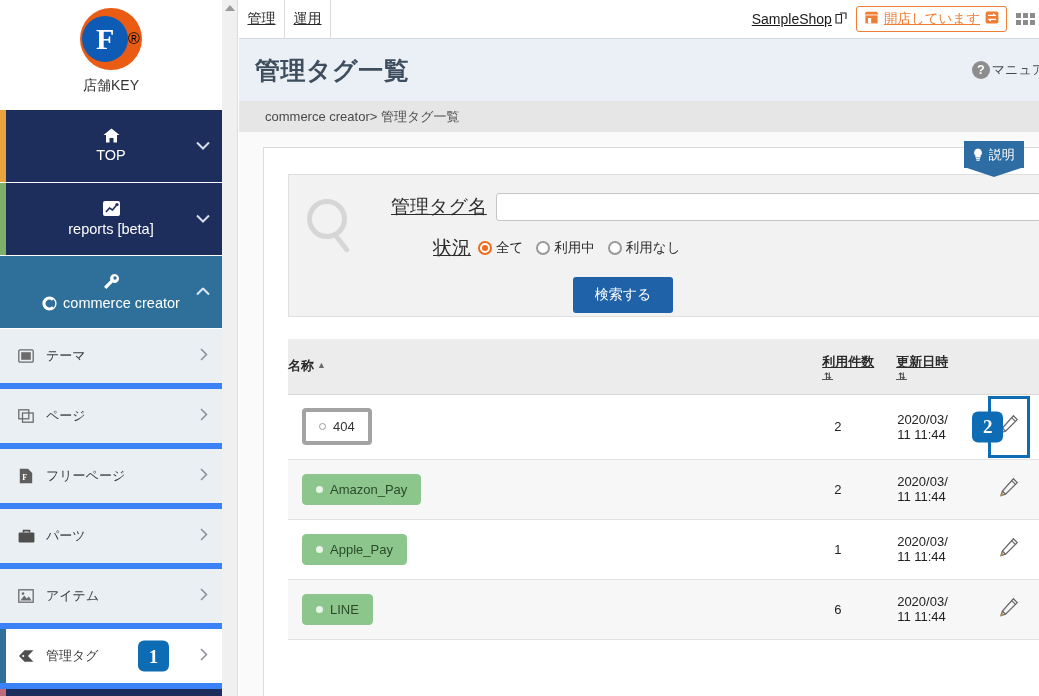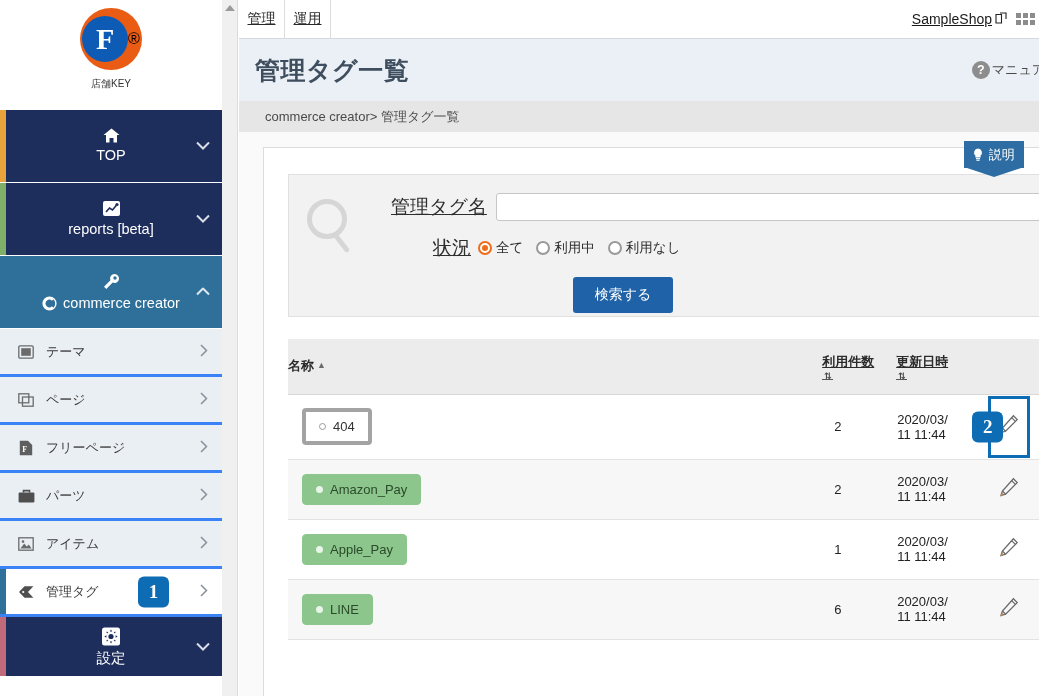--- a/index.html
+++ b/index.html
@@ -36,21 +36,21 @@
   }
   .brand-logo-inner {
     width: 46px; height: 46px; border-radius: 50%;
     background: #0d5bb5;
     display: flex; align-items: center; justify-content: center;
     color: #fff; font-weight: bold; font-size: 30px;
     font-family: "Liberation Serif", serif;
     line-height: 1;
   }
   .brand-name {
-    margin-top: 7px; font-size: 10px; color: #333;
+    margin-top: 7px; font-size: 14px; color: #333;
   }
 
   .nav-major {
     position: relative;
     background: #1d2d5c;
     color: #fff;
     height: 73px;
     border-bottom: 1px solid #ffffff;
     display: flex; flex-direction: column;
     align-items: center; justify-content: center;
@@ -62,23 +62,23 @@
   .nav-major .nav-ico { font-size: 15px; line-height: 15px; margin-bottom: 2px; }
   .nav-major .nav-lab { font-size: 14.5px; line-height: 17px; }
   .nav-major .chev {
     position: absolute; right: 12px; top: 50%; transform: translateY(-50%);
     font-size: 13px; color: #d8dde8;
   }
   .nav-major.active { background: #2e7099; }
 
   .nav-sub {
     position: relative;
-    height: 48px;
+    height: 60px;
     background: #eaeff4;
-    border-bottom: 3px solid #3b82f6;
+    border-bottom: 6px solid #3b82f6;
     display: flex; align-items: center;
     padding-left: 16px;
     font-size: 13px; color: #3a3a3a;
     cursor: pointer;
   }
   .nav-sub.selected { background: #ffffff; }
   .nav-sub.selected .accent {
     position: absolute; left: 0; top: 0; bottom: 0; width: 6px; background: #2e7099;
   }
   .nav-sub .sub-ico {
@@ -552,20 +552,36 @@
       <div class="top-tab">管理</div>
       <div class="top-tab">運用</div>
       <div class="top-spacer"></div>
       <div class="top-right">
         <span class="shop-link">
           <span>SampleShop</span>
           <span class="ext-ico">
             <svg width="12" height="12" viewBox="0 0 12 12">
                 <path d="M1 2.5 H6.5 V11 H1 Z" fill="none" stroke="#222" stroke-width="1.1"></path>
                 <path d="M5 1 H11 V7" fill="none" stroke="#222" stroke-width="1.1"></path>
+              </svg>
+          </span>
+        </span>
+        <span class="open-status">
+          <span>
+            <svg width="15" height="13" viewBox="0 0 15 13">
+                <path d="M0.6 3.6 L2 0.8 H13 L14.4 3.6 Z" fill="#ef7d34"></path>
+                <rect x="1.4" y="4.4" width="12.2" height="8" fill="#ef7d34"></rect>
+                <rect x="4" y="7" width="3.2" height="5.4" fill="#ffffff"></rect>
+              </svg>
+          </span>
+          <span class="lbl">開店しています</span>
+          <span>
+            <svg width="14" height="13" viewBox="0 0 14 13">
+                <rect x="0.6" y="0.6" width="12.8" height="11.8" rx="2" fill="#ef7d34"></rect>
+                <path d="M3 4.3 H10 L8.2 2.6 M11 8.3 H4 L5.8 10" stroke="#ffffff" stroke-width="1.3" fill="none"></path>
               </svg>
           </span>
         </span>
         <span class="grid-ico">
           <i></i>
             <i></i>
             <i></i>
           <i></i>
             <i></i>
             <i></i>

